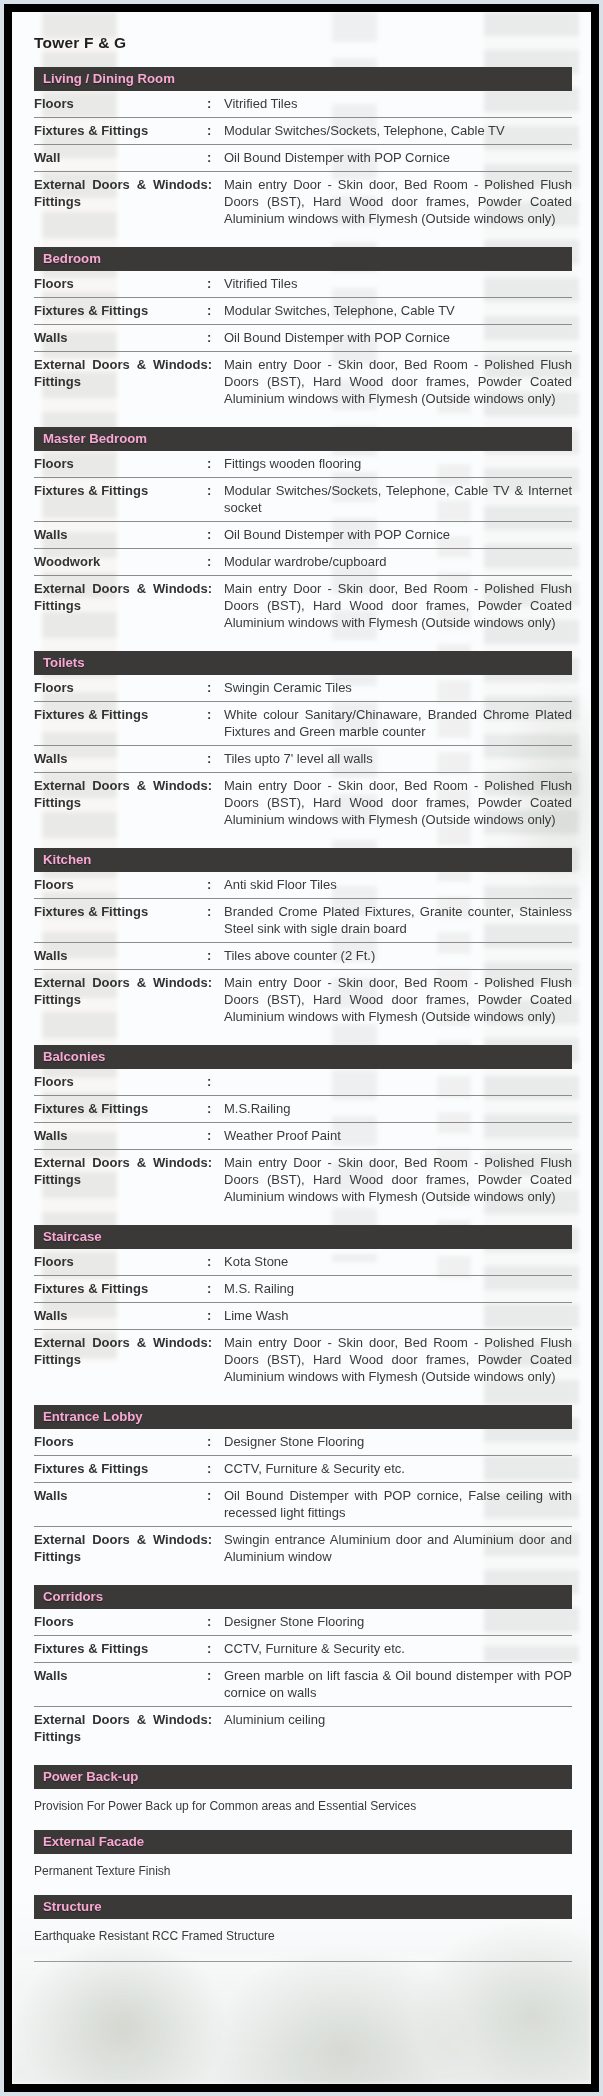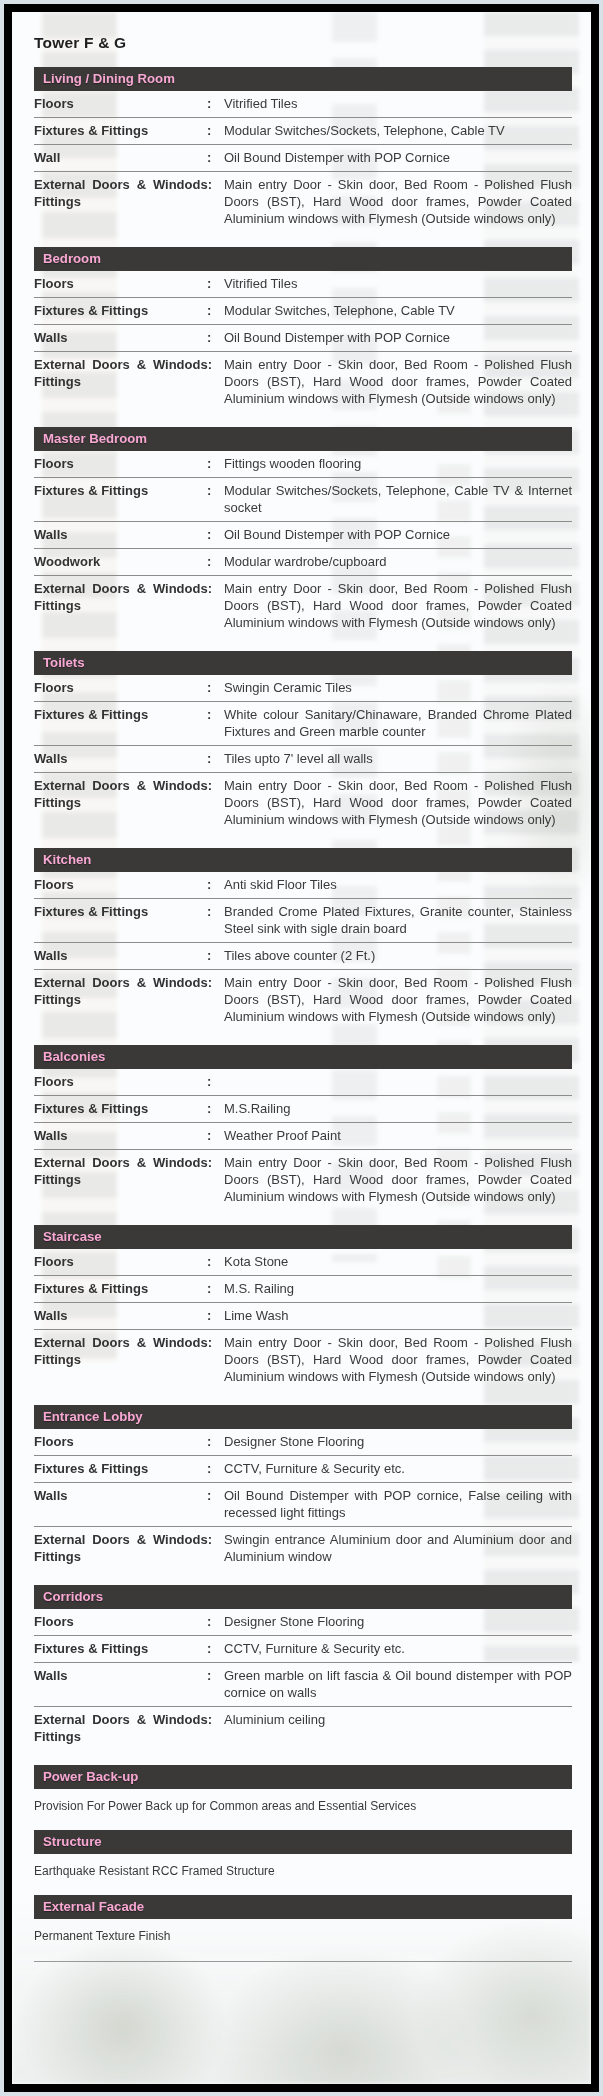--- a/index.html
+++ b/index.html
@@ -446,28 +446,28 @@
   </section>
         <section class="spec-section">
     <div class="section-header">
       <span>Power Back-up</span>
     </div>
 
     <p class="section-text">Provision For Power Back up for Common areas and Essential Services</p>
   </section>
         <section class="spec-section">
     <div class="section-header">
+      <span>External Facade</span>
+    </div>
+
+    <p class="section-text">Permanent Texture Finish</p>
+  </section>
+        <section class="spec-section">
+    <div class="section-header">
       <span>Structure</span>
     </div>
 
     <p class="section-text">Earthquake Resistant RCC Framed Structure</p>
-  </section>
-        <section class="spec-section">
-    <div class="section-header">
-      <span>External Facade</span>
-    </div>
-
-    <p class="section-text">Permanent Texture Finish</p>
   </section>
       </div>
     <hr class="end-rule">
   </div>
 </div>
 
 </body></html>

